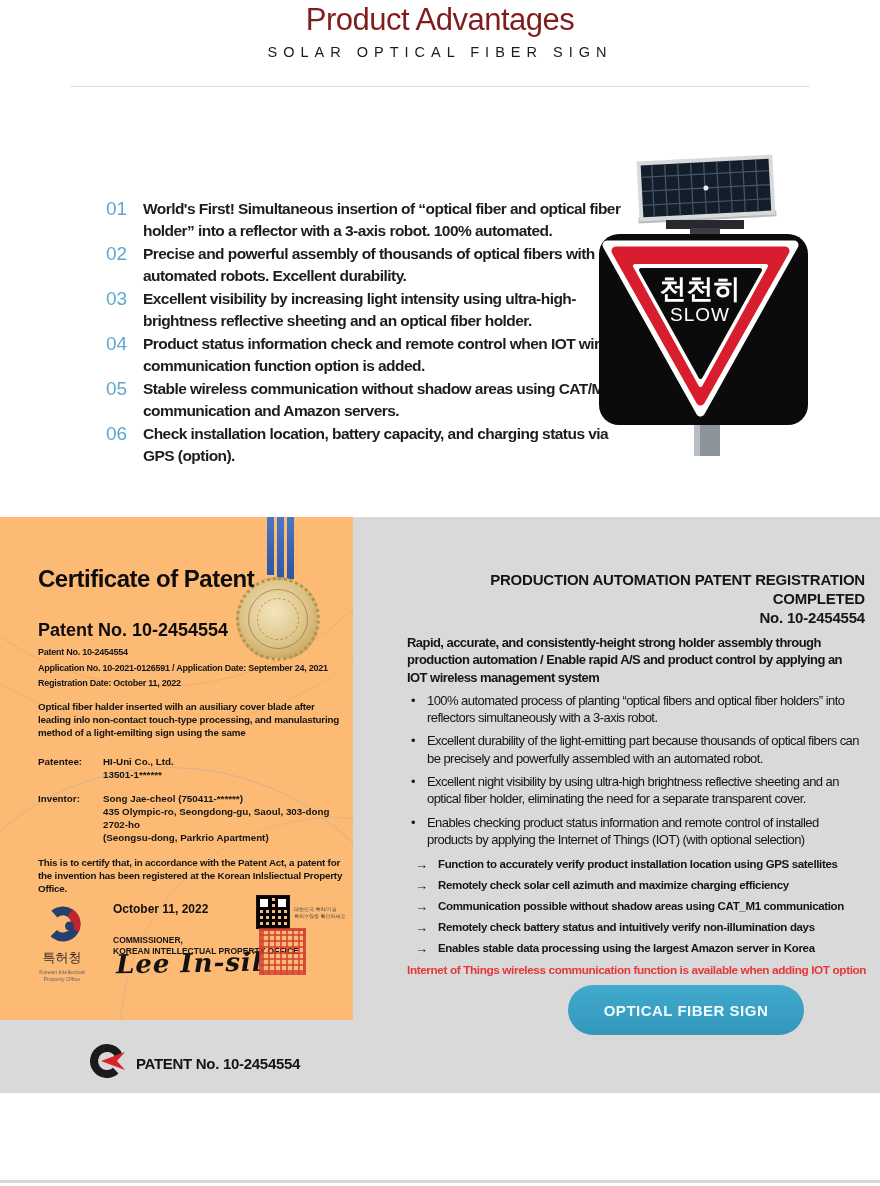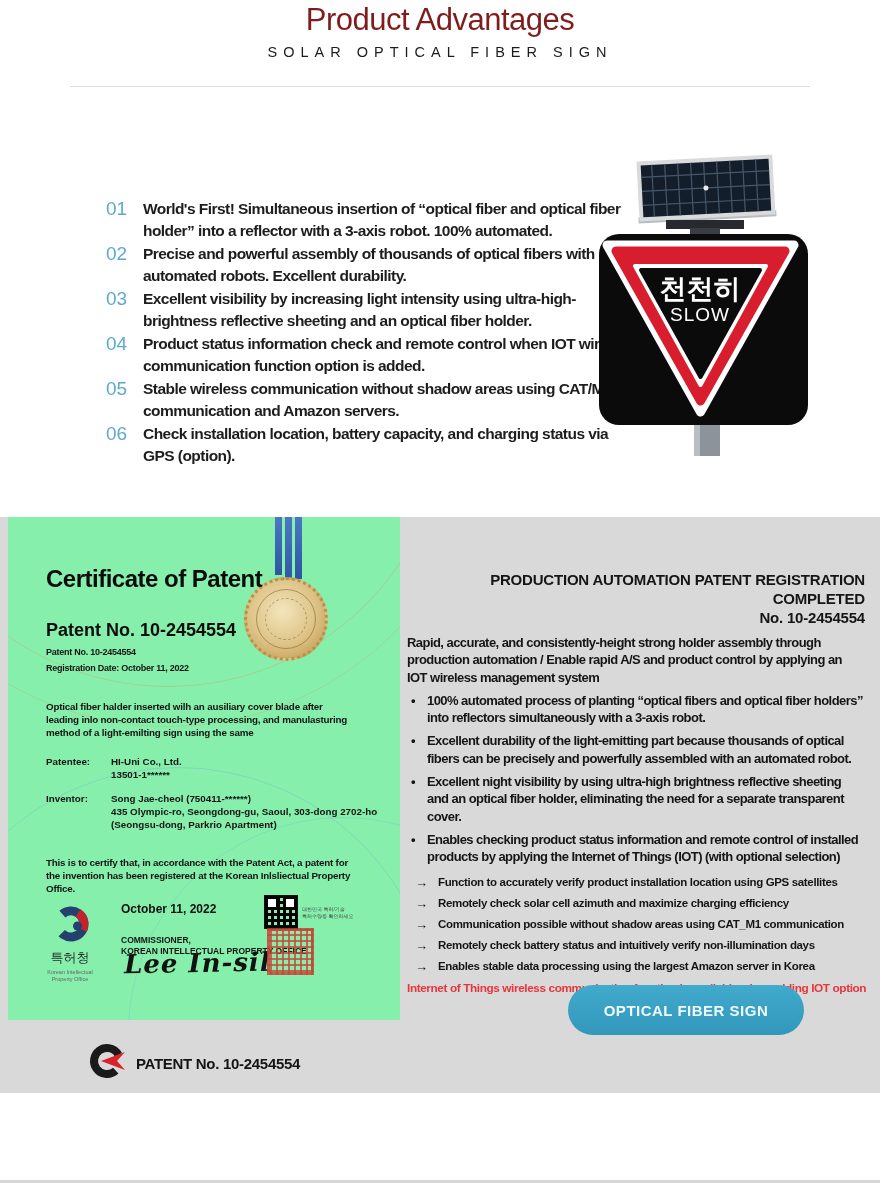--- a/index.html
+++ b/index.html
@@ -20,22 +20,22 @@
   .adv-num  { width:37px; flex:0 0 37px; font-size:19px; color:#5fa9d0; line-height:21.5px; }
   .adv-txt  { font-size:15.5px; font-weight:700; letter-spacing:-0.55px; line-height:21.5px; color:#1d1d1d; }
 
   
   .sign-wrap { position:absolute; left:590px; top:140px; width:240px; height:320px; }
 
   
   .gray-sec { position:absolute; left:0; top:517px; width:880px; height:576px; background:#d9d9d9; }
 
   
-  .cert { position:absolute; left:8px; top:0; width:392px; height:503px;
-          background:#86efac; overflow:hidden; }
+  .cert { position:absolute; left:0; top:0; width:353px; height:503px;
+          background:#fdba74; overflow:hidden; }
   .cert .deco { position:absolute; border-radius:50%; }
   .deco1 { width:560px; height:560px; left:-120px; top:-390px; border:1px solid rgba(225,140,70,.30); }
   .deco2 { width:640px; height:640px; left:-160px; top:-430px; border:1px solid rgba(225,140,70,.22); }
   .deco3 { width:520px; height:520px; left:-90px;  top:250px;  border:1px solid rgba(110,155,205,.28); }
   .deco4 { width:430px; height:430px; left:120px;  top:300px;  border:1px solid rgba(110,155,205,.20); }
 
   .ribbon { position:absolute; left:267px; top:0; display:flex; gap:3px; }
   .ribbon span { width:7px; background:linear-gradient(180deg,#4a77c4,#2d55a0); display:block; }
   .ribbon span:nth-child(1){height:58px;} .ribbon span:nth-child(2){height:68px;} .ribbon span:nth-child(3){height:62px;}
 
@@ -83,21 +83,21 @@
           repeating-linear-gradient(0deg,rgba(205,55,45,.8) 0 2px,transparent 2px 6px),
           repeating-linear-gradient(90deg,rgba(205,55,45,.8) 0 2px,transparent 2px 6px); }
 
   
   .details { position:absolute; left:407px; top:53px; width:458px; color:#151515; }
   .det-h   { font-size:15px; font-weight:700; line-height:19px; letter-spacing:-0.2px;text-align:right; }
   .det-intro { margin-top:7px; font-size:13px; font-weight:700; letter-spacing:-0.55px;
                line-height:17.3px; }
   .bullets { margin-top:6px; list-style:none; }
   .bullets li { position:relative; padding-left:20px; margin-bottom:6px; font-size:13px;
-                font-weight:700; letter-spacing:-0.55px; line-height:17.3px; }
+                font-weight:400; letter-spacing:-0.55px; line-height:17.3px; }
   .bullets li::before { content:"\2022"; position:absolute; left:4px; top:0; }
   .arrows { margin-top:4px; }
   .arrow-line { position:relative; padding-left:31px; font-size:11.5px; font-weight:700;
                 letter-spacing:-0.35px; line-height:21px; white-space:nowrap; }
   .arrow-line::before { content:"\2192"; position:absolute; left:8px; top:0; font-size:13px; }
   .iot-note { margin-top:2px; font-size:11.8px; font-weight:700; letter-spacing:-0.4px;
               line-height:18px; color:#e8353a; white-space:nowrap; }
 
   .cta-btn { position:absolute; left:568px; top:468px; width:236px; height:50px;
              border:none; border-radius:25px; background:linear-gradient(180deg,#41aacd,#3397bc);
@@ -200,20 +200,21 @@
           <span></span>
           <span></span>
         </div>
       <div class="medal"></div>
 
       <div class="cert-title">Certificate of Patent</div>
       <div class="cert-patno">Patent No. 10-2454554</div>
 
       <div class="cert-meta">
         <div>Patent No. 10-2454554</div>
+        <div>Application No. 10-2021-0126591 / Application Date: September 24, 2021</div>
         <div>Registration Date: October 11, 2022</div>
       </div>
 
       <div class="cert-invention">Optical fiber halder inserted wilh an ausiliary cover blade after leading inlo non-contact touch-type processing, and manulasturing method of a light-emilting sign using the same</div>
 
       <div class="cert-row row-patentee">
         <span class="lbl">Patentee:</span>
         <span>
           <div>HI-Uni Co., Ltd.</div>
           <div>13501-1******</div>

